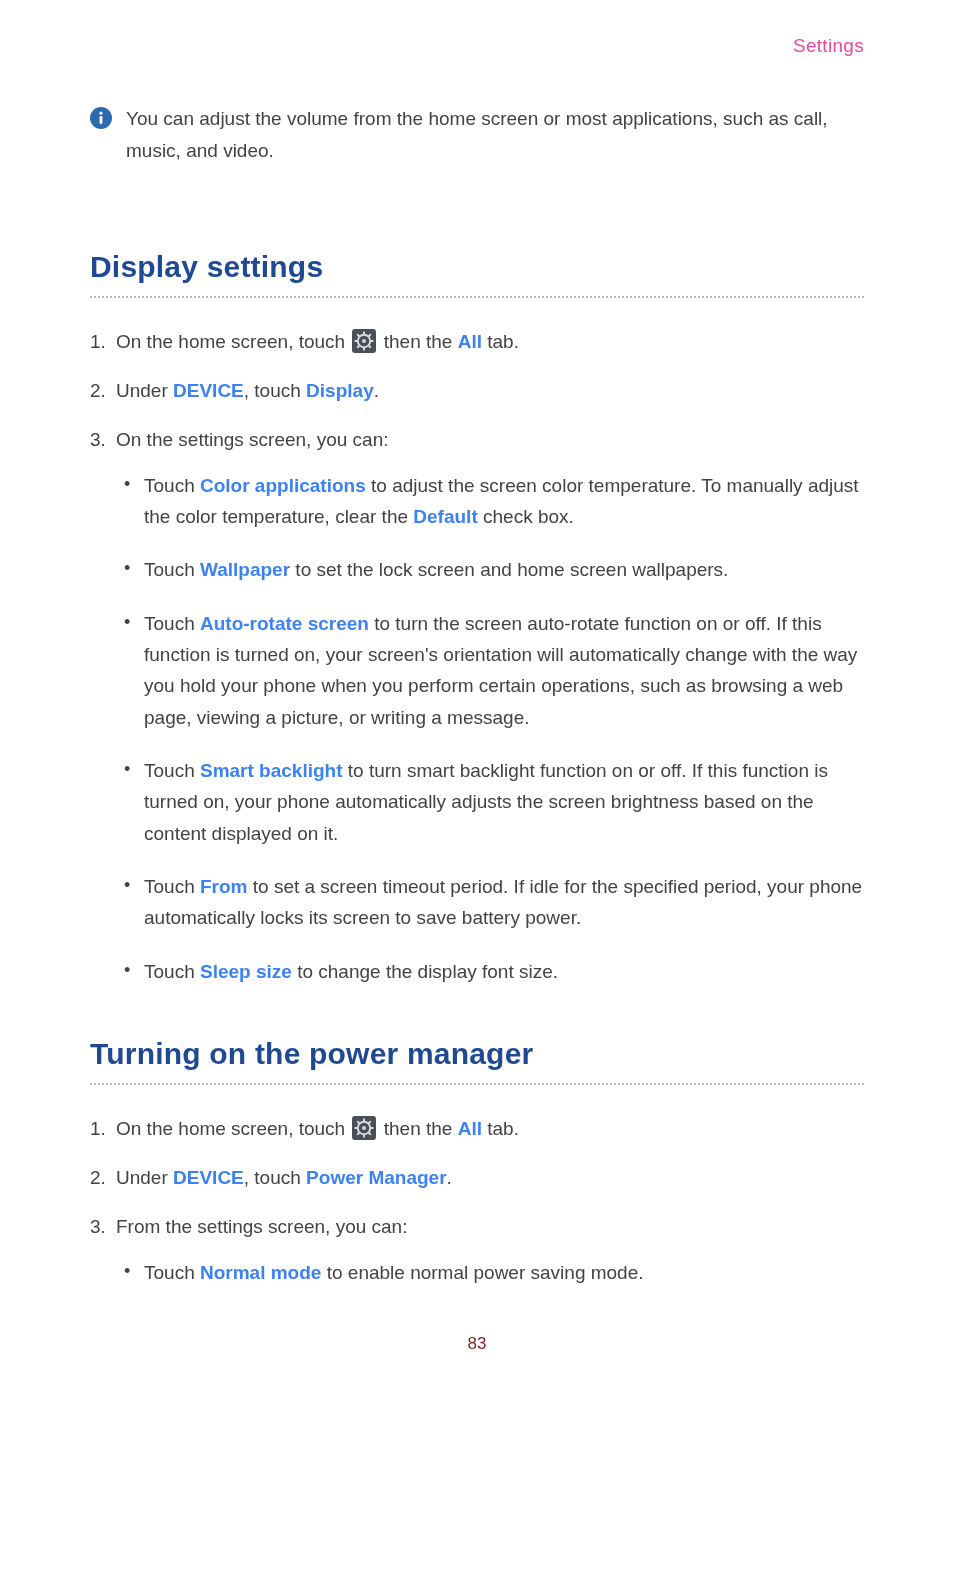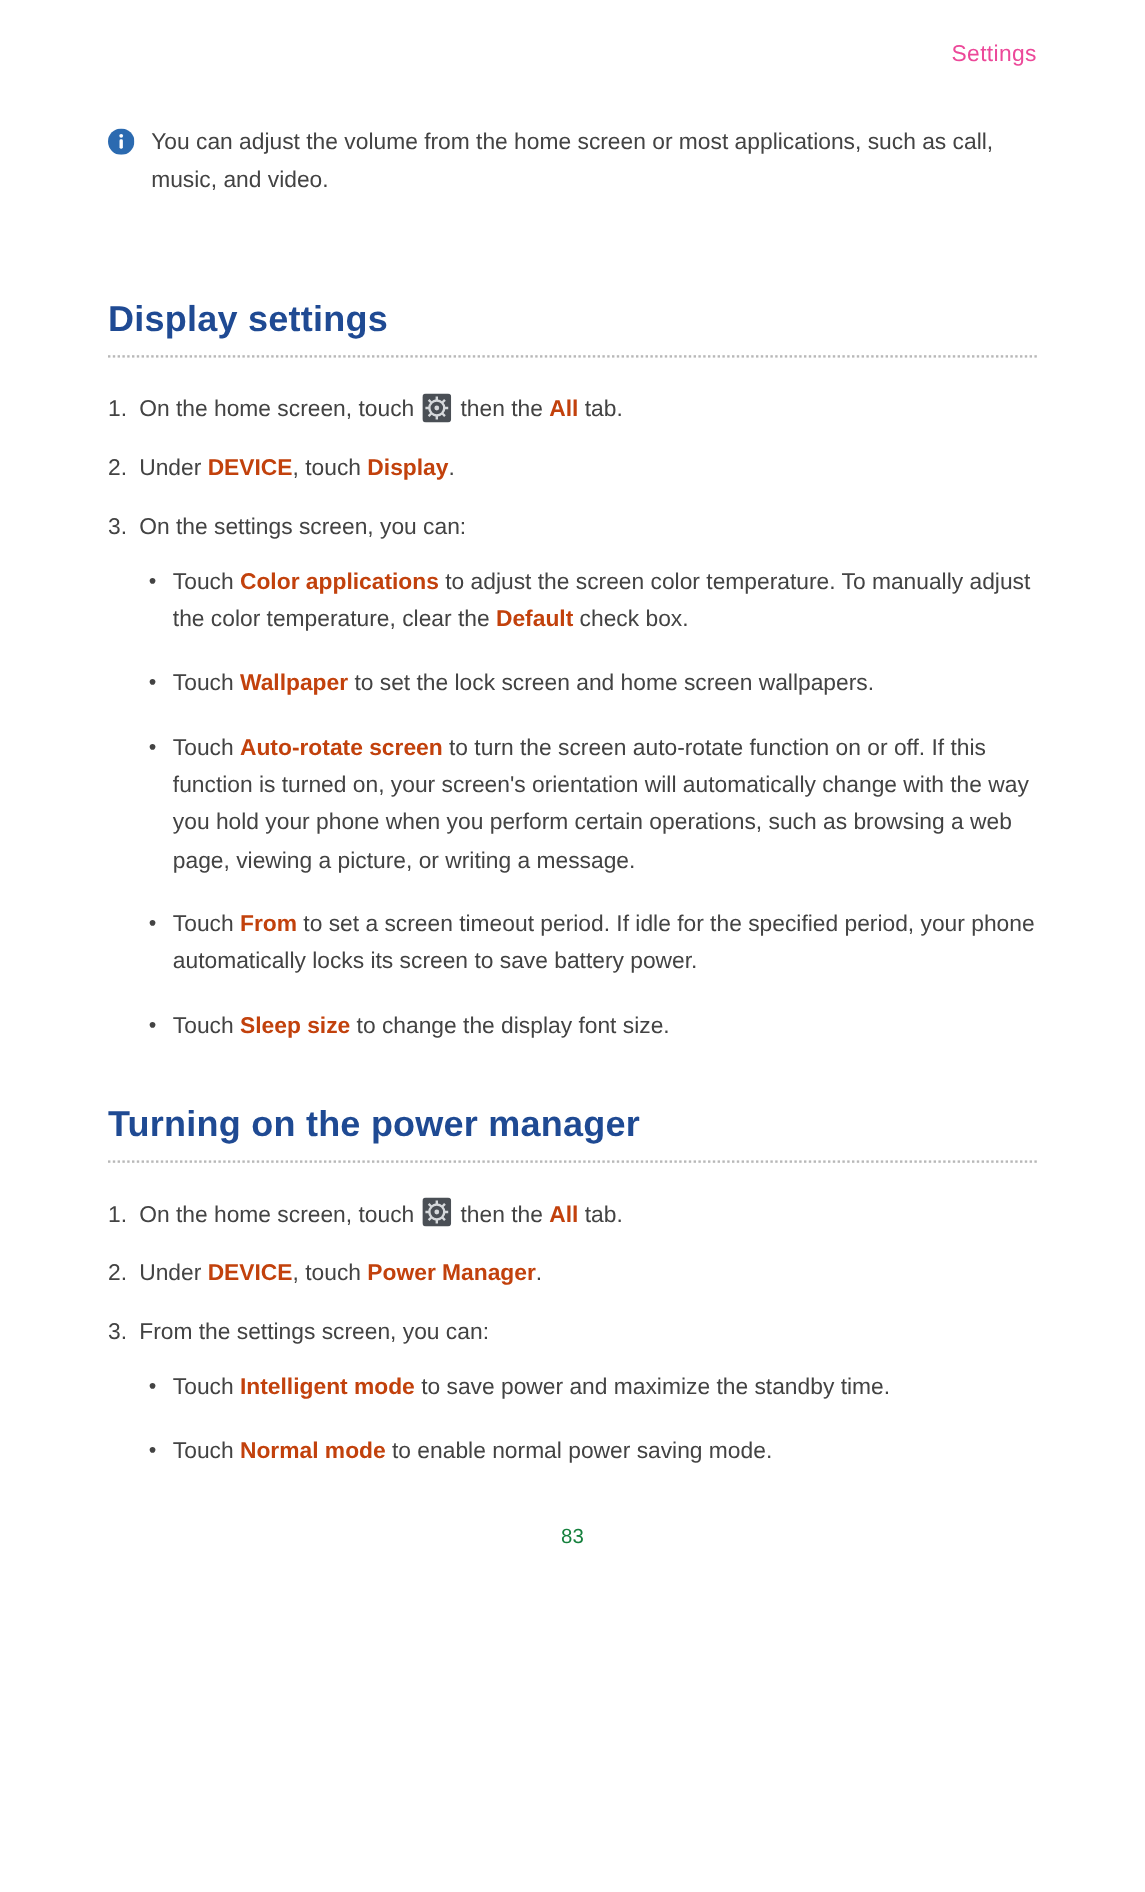--- a/index.html
+++ b/index.html
@@ -69,33 +69,33 @@
     padding-left: 28px;
     margin-bottom: 22px;
   }
   ul.bullets > li::before {
     content: "•";
     position: absolute;
     left: 8px;
     top: 0;
     font-size: 18px;
   }
-  .bold { font-weight: 700; color: #c2410c; }
+  .bold { font-weight: 700; color: #3b82f6; }
   .settings-icon-inline {
     display: inline-block;
     vertical-align: middle;
     width: 24px;
     height: 24px;
     margin: 0 2px;
     position: relative;
     top: -2px;
   }
   .page-number {
     text-align: center;
-    color: #15803d;
+    color: #7f1d1d;
     font-size: 17px;
   }
 </style>
 </head>
 <body>
 
 <svg width="0" height="0" style="position:absolute">
   <defs>
     <g id="gear-icon-art">
       <rect x="0" y="0" width="24" height="24" rx="3" fill="#4a4f55"></rect>
@@ -150,20 +150,23 @@
       <li>
         <span>Touch </span><span class="bold">Color applications</span><span> to adjust the screen color temperature. To manually adjust the color temperature, clear the </span><span class="bold">Default</span><span> check box.</span>
       </li>
       <li>
         <span>Touch </span><span class="bold">Wallpaper</span><span> to set the lock screen and home screen wallpapers.</span>
       </li>
       <li>
         <span>Touch </span><span class="bold">Auto-rotate screen</span><span> to turn the screen auto-rotate function on or off. If this function is turned on, your screen's orientation will automatically change with the way you hold your phone when you perform certain operations, such as browsing a web page, viewing a picture, or writing a message.</span>
       </li>
       <li>
+        <span>Touch </span><span class="bold">Smart backlight</span><span> to turn smart backlight function on or off. If this function is turned on, your phone automatically adjusts the screen brightness based on the content displayed on it.</span>
+      </li>
+      <li>
         <span>Touch </span><span class="bold">From</span><span> to set a screen timeout period. If idle for the specified period, your phone automatically locks its screen to save battery power.</span>
       </li>
       <li>
         <span>Touch </span><span class="bold">Sleep size</span><span> to change the display font size.</span>
       </li>
     </ul>
   </li>
 </ol>
 
 <h2 class="section-heading">Turning on the power manager</h2>
@@ -179,22 +182,19 @@
     </span>
     <span> then the </span><span class="bold">All</span><span> tab.</span>
   </li>
   <li>
     <span>Under </span><span class="bold">DEVICE</span><span>, touch </span><span class="bold">Power Manager</span><span>.</span>
   </li>
   <li>
     <span>From the settings screen, you can:</span>
     <ul class="bullets">
       <li>
-        <span>Touch </span><span class="bold">Intelligent mode</span><span> to save power and maximize the standby time.</span>
-      </li>
-      <li>
         <span>Touch </span><span class="bold">Normal mode</span><span> to enable normal power saving mode.</span>
       </li>
     </ul>
   </li>
 </ol>
 
 <div class="page-number">83</div>
 
 </body></html>

